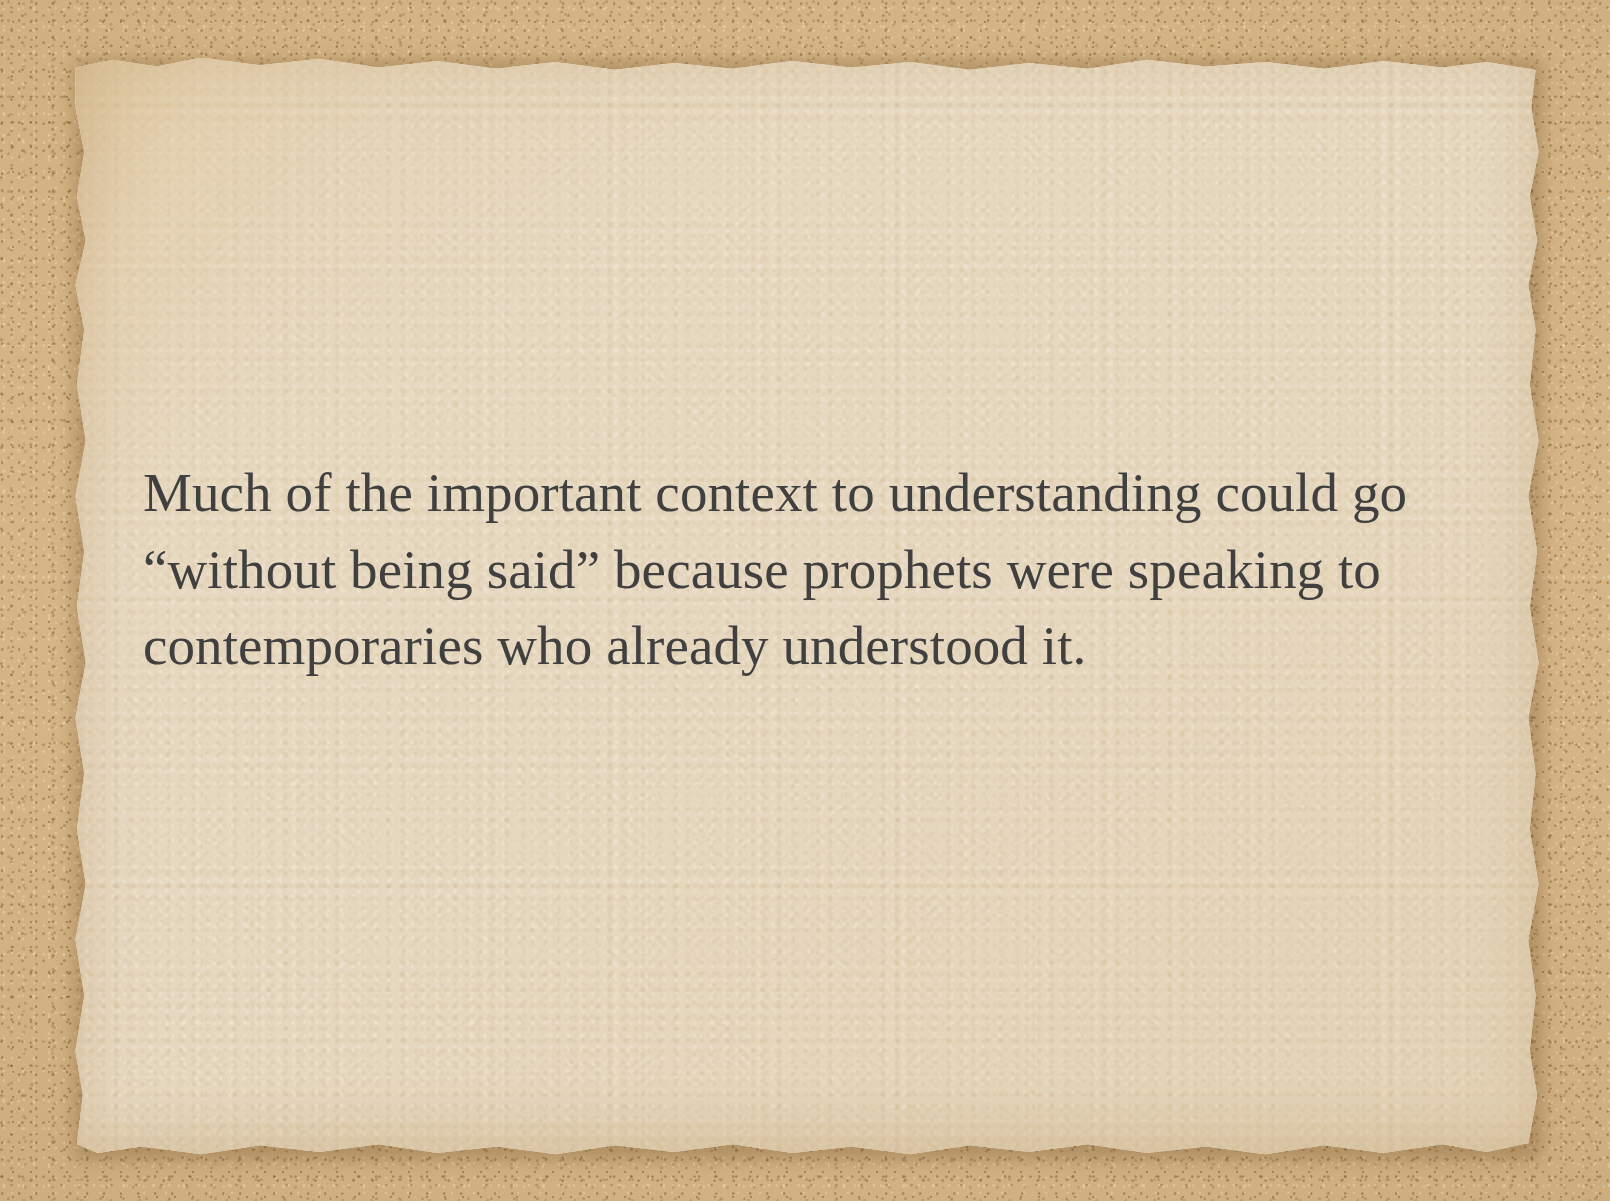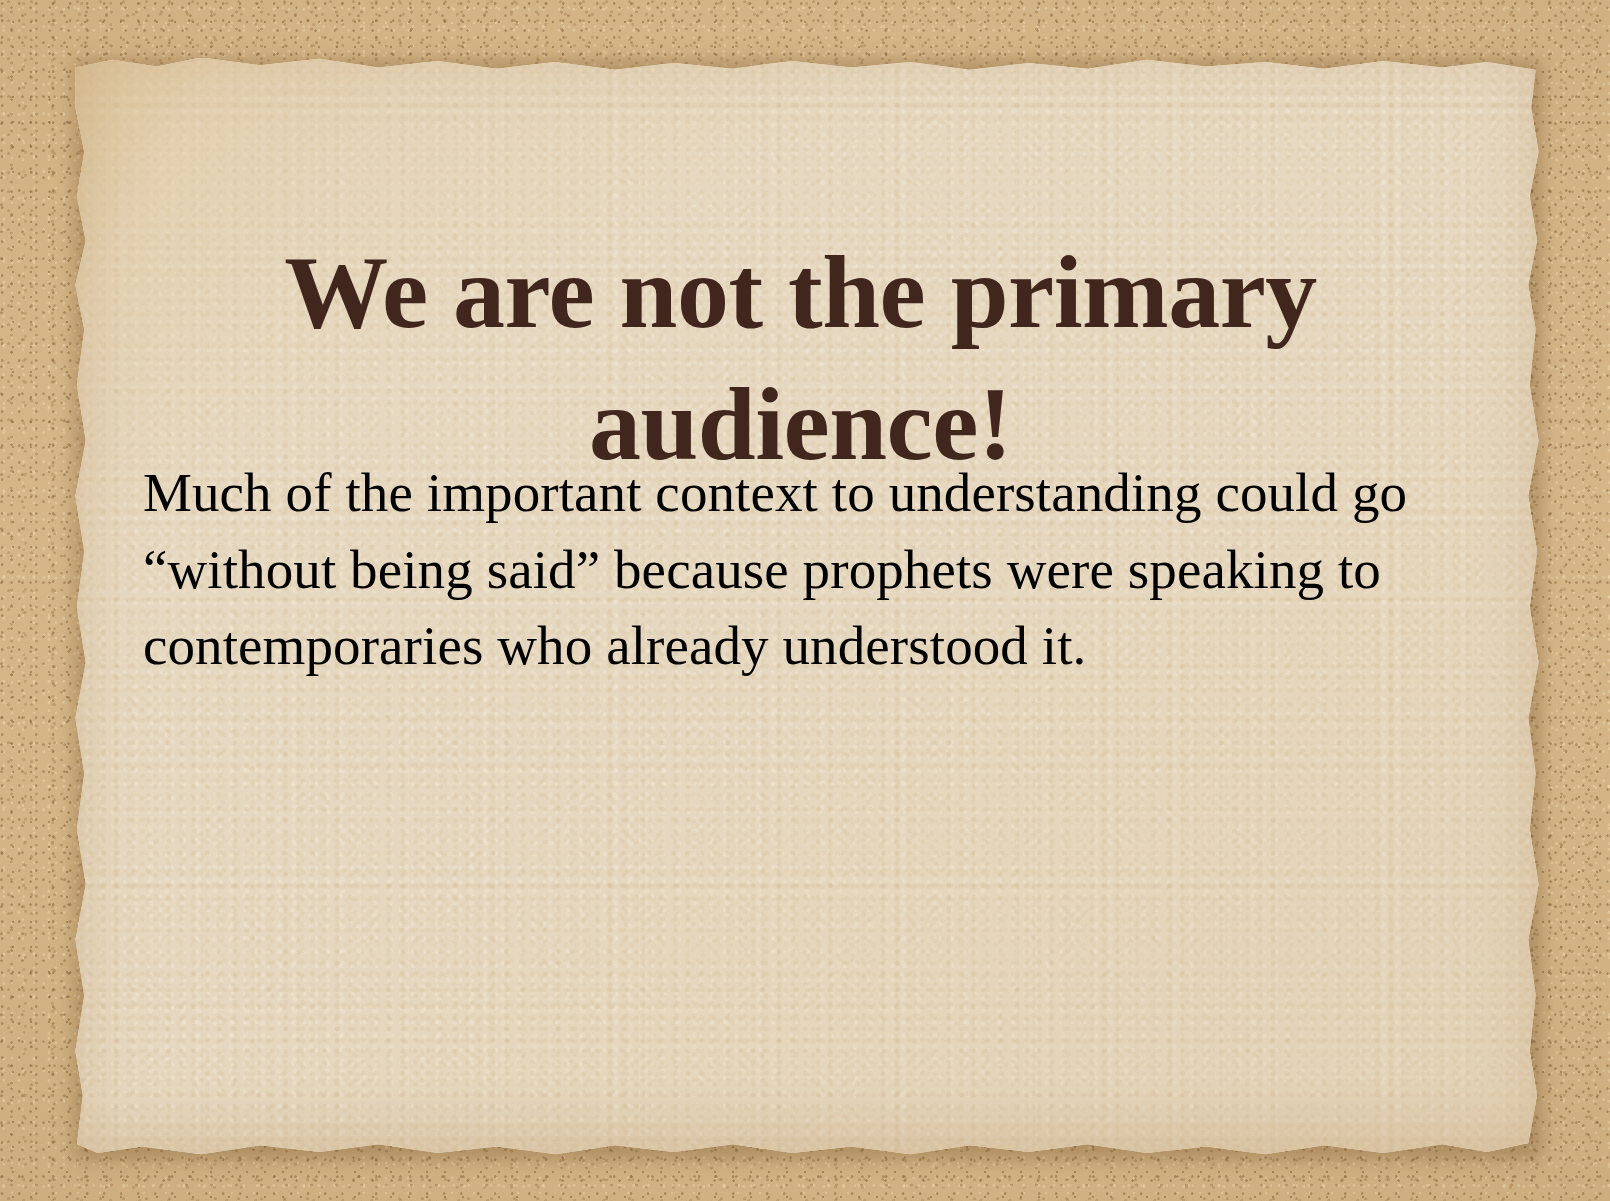--- a/index.html
+++ b/index.html
@@ -164,21 +164,21 @@
   .body-block {
     position: absolute;
     left: 75px;
     top: 403px;
     width: 1300px;
   }
 
   .body-para {
     font-size: 55px;
     line-height: 76.5px;
-    color: #000000;
+    color: #404040;
     margin: 0;
     letter-spacing: 0.1px;
   }
 
   .body-para .emph {
     font-style: italic;
   }
 </style>
 </head>
 <body>
@@ -189,21 +189,20 @@
   <div class="cork-shade"></div>
 
   <div class="paper-wrap">
     <div class="paper-shadow"></div>
     <div class="paper-deckle">
       <div class="paper"></div>
     </div>
 
     <div class="content">
 
-      <h1 class="slide-title">We are not the primary audience!</h1>
 
       <div class="body-block">
 
         <p class="body-para">Much of the important context to understanding could go “without being said” because prophets were speaking to contemporaries who already understood it.</p>
 
 
       </div>
     </div>
   </div>
 </div>

